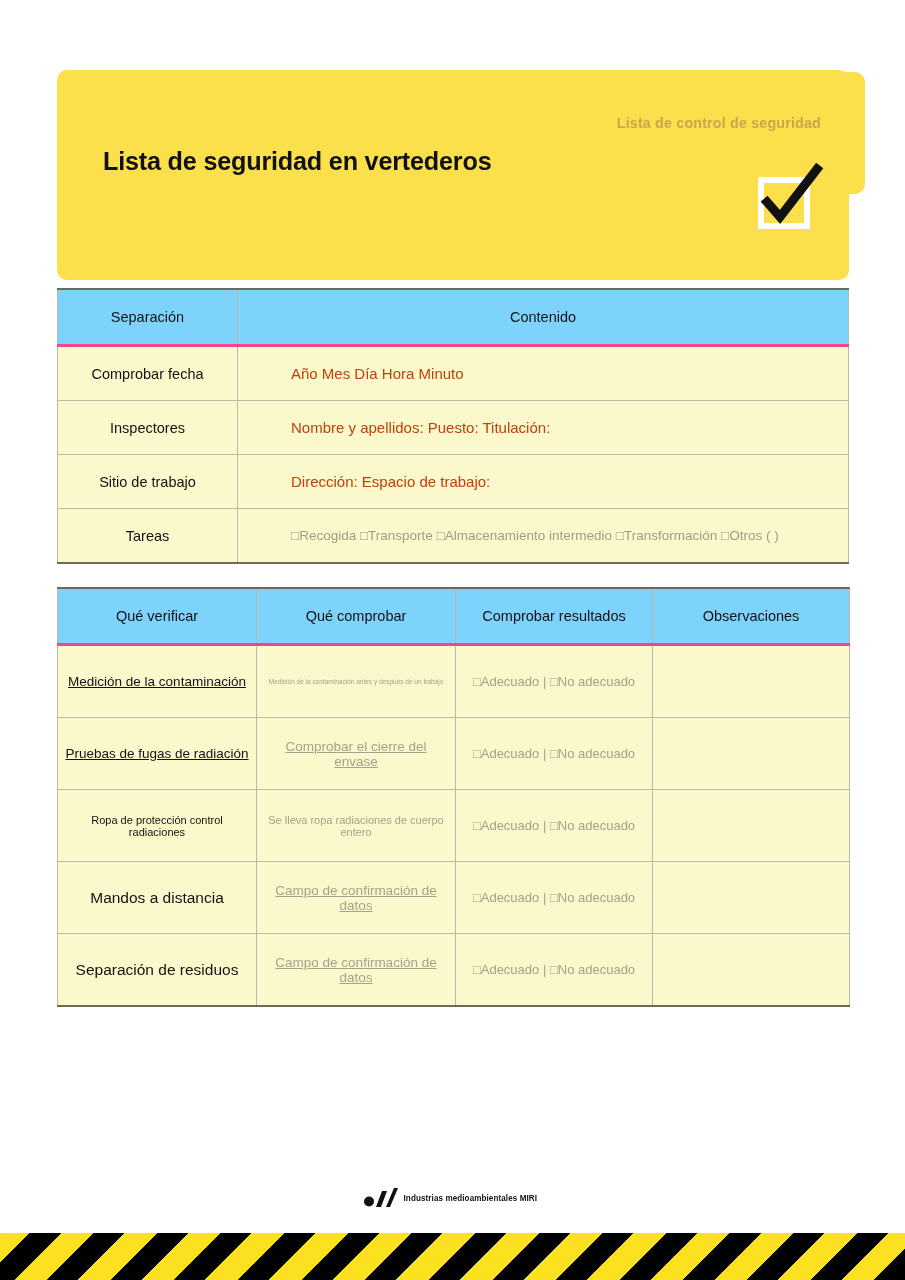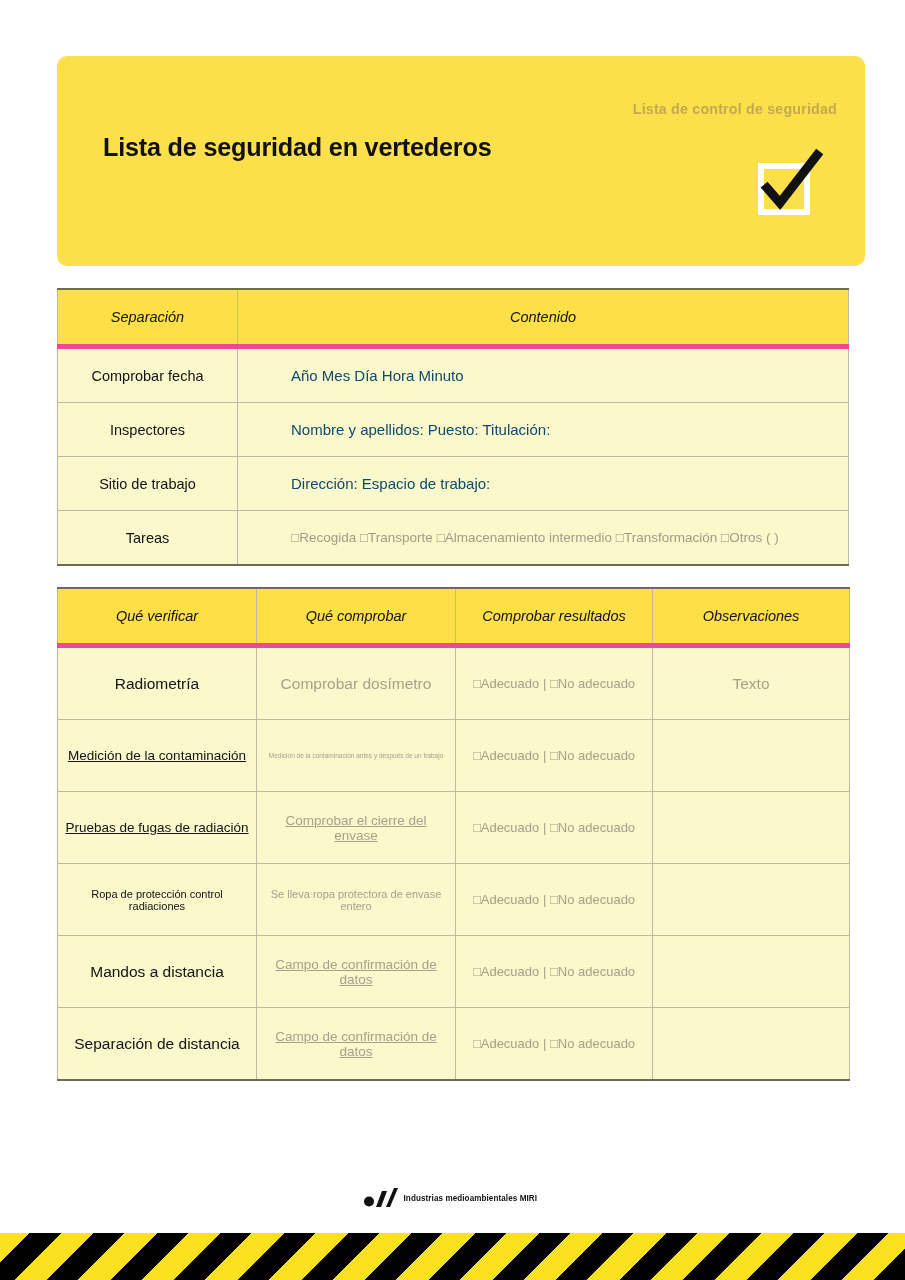--- a/index.html
+++ b/index.html
@@ -29,26 +29,25 @@
     right: -16px;
     top: 20px;
     width: 60px;
     height: 122px;
     background: #FBE04B;
     border-radius: 0 10px 10px 0;
   }
   .header-main {
     position: absolute;
     left: 0;
-    top: 4px;
+    top: 18px;
     width: 792px;
     height: 210px;
     background: #FBE04B;
     border-radius: 10px;
-    padding-left: 16px;
   }
   .header-kicker {
     position: absolute;
     right: 28px;
     top: 44px;
     font-size: 15.5px;
     font-weight: bold;
     letter-spacing: .2px;
     color: #C7A84D;
     font-family: "Liberation Sans Narrow", "Liberation Sans", sans-serif;
@@ -103,44 +102,43 @@
   }
   .tbl td, .tbl th {
     border: 1px solid #BCBAA6;
     background: #FBF8CB;
     padding: 0 10px;
     vertical-align: middle;
     text-align: center;
     font-weight: normal;
   }
   .tbl thead th {
-    background: #fde047;
+    background: #7dd3fc;
     color: #131313;
     font-size: 14.5px;
     height: 54px;
     border-top: 2px solid #6d6a55;
-    border-bottom: 5px solid #ec4899;
-    font-style: italic;
+    border-bottom: 3px solid #ec4899;
   }
   .tbl tbody tr:last-child td {
     border-bottom: 2px solid #6d6a55;
   }
 
   
   #table-info { top: 288px; }
   #table-info td { height: 53px; }
   #table-info .c-key {
     width: 159px;
     color: #131313;
     font-size: 14.5px;
   }
   #table-info .c-val {
     text-align: left;
     padding-left: 53px;
-    color: #0c4a6e;
+    color: #c2410c;
     font-size: 15px;
   }
   #table-info tr.r-tareas .c-val {
     font-size: 13.5px;
     color: #a09d87;
   }
 
   
   #table-check { top: 587px; border-radius: 12px; }
   #table-check col.c1 { width: 199px; }
@@ -259,51 +257,45 @@
   <thead>
     <tr>
       <th>Qué verificar</th>
       <th>Qué comprobar</th>
       <th>Comprobar resultados</th>
       <th>Observaciones</th>
     </tr>
   </thead>
   <tbody>
     <tr>
-      <td class="cell-item fs-lg">Radiometría</td>
-      <td class="cell-what fs-lg">Comprobar dosímetro</td>
-      <td class="cell-result fs-res">□Adecuado | □No adecuado</td>
-      <td class="cell-obs fs-lg">Texto</td>
-    </tr>
-    <tr>
       <td class="cell-item fs-md">Medición de la contaminación</td>
       <td class="cell-what fs-xxs">Medición de la contaminación antes y después de un trabajo</td>
       <td class="cell-result fs-res">□Adecuado | □No adecuado</td>
       <td class="cell-obs fs-lg"></td>
     </tr>
     <tr>
       <td class="cell-item fs-md">Pruebas de fugas de radiación</td>
       <td class="cell-what fs-md">Comprobar el cierre del envase</td>
       <td class="cell-result fs-res">□Adecuado | □No adecuado</td>
       <td class="cell-obs fs-lg"></td>
     </tr>
     <tr>
       <td class="cell-item fs-sm">Ropa de protección control radiaciones</td>
-      <td class="cell-what fs-sm">Se lleva ropa protectora de envase entero</td>
+      <td class="cell-what fs-sm">Se lleva ropa radiaciones de cuerpo entero</td>
       <td class="cell-result fs-res">□Adecuado | □No adecuado</td>
       <td class="cell-obs fs-lg"></td>
     </tr>
     <tr>
       <td class="cell-item fs-lg">Mandos a distancia</td>
       <td class="cell-what fs-md">Campo de confirmación de datos</td>
       <td class="cell-result fs-res">□Adecuado | □No adecuado</td>
       <td class="cell-obs fs-lg"></td>
     </tr>
     <tr>
-      <td class="cell-item fs-lg">Separación de distancia</td>
+      <td class="cell-item fs-lg">Separación de residuos</td>
       <td class="cell-what fs-md">Campo de confirmación de datos</td>
       <td class="cell-result fs-res">□Adecuado | □No adecuado</td>
       <td class="cell-obs fs-lg"></td>
     </tr>
   </tbody>
 </table>
 
 <div class="footer">
   <svg class="logo-mark" width="34" height="20" viewBox="0 0 34 20">
     <circle cx="5" cy="13.5" r="5" fill="#111111"></circle>

